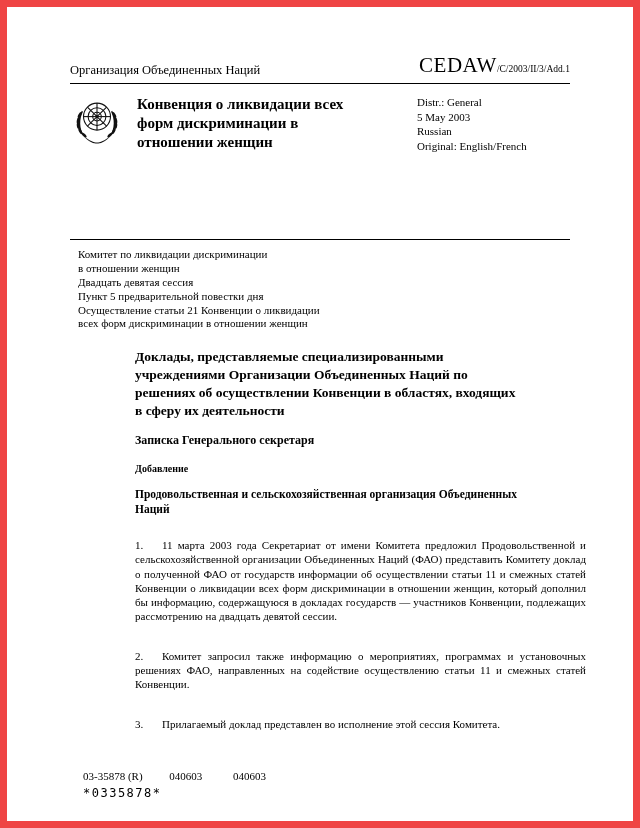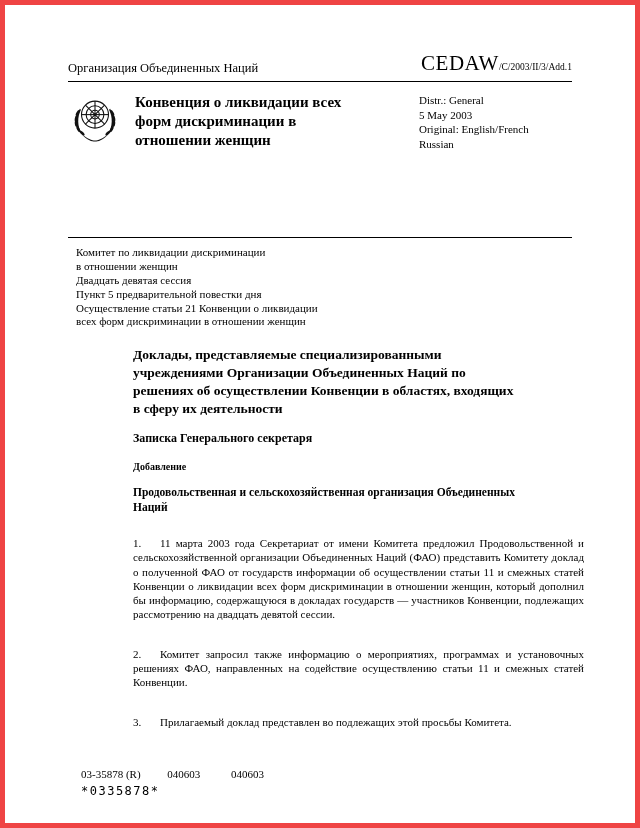--- a/index.html
+++ b/index.html
@@ -6,21 +6,21 @@
   html,body { background:#ffffff; }
   .page {
     position:relative;
     width:640px; height:828px;
     margin:0 auto;
     background:#fff;
     color:#000;
     font-family:"Liberation Serif","DejaVu Serif",serif;
     padding:46px 63px 0 63px;
     overflow:hidden;
-    border:5px solid #ef4444;
+    border:7px solid #ef4444;
   }
   
   .masthead-top {
     display:flex; justify-content:space-between; align-items:flex-end;
   }
   .org-name { font-size:12.5px; }
   .doc-symbol { font-size:21px; letter-spacing:0.5px; white-space:nowrap; }
   .doc-symbol-suffix { font-size:9.5px; letter-spacing:0; }
   .rule { border:none; border-top:1px solid #000; margin-top:5px; }
   .masthead-main { display:flex; margin-top:11px; }
@@ -103,22 +103,22 @@
           <ellipse cx="81" cy="67" rx="6" ry="2.4" transform="rotate(117 81 67)"></ellipse>
           <ellipse cx="74" cy="74" rx="6" ry="2.4" transform="rotate(137 74 74)"></ellipse>
           <path d="M26,76 C35,85 45,88 50,88 C55,88 65,85 74,76 L72,79 C64,87 56,90 50,90 C44,90 36,87 28,79 Z"></path>
         </g>
       </svg>
     </div>
     <div class="conv-title">Конвенция о ликвидации всех форм дискриминации в отношении женщин</div>
     <div class="distr-block">
       <div>Distr.: General</div>
       <div>5 May 2003</div>
+      <div>Russian</div>
       <div>Original: English/French</div>
-      <div>Russian</div>
     </div>
   </div>
 
   <hr class="rule2">
 
   <div class="committee">
     <div class="bold pre">Комитет по ликвидации дискриминации
 в отношении женщин</div>
     <div class="bold">Двадцать девятая сессия</div>
     <div class="bold">Пункт 5 предварительной повестки дня</div>
@@ -127,21 +127,21 @@
   </div>
 
   <div class="body-block">
     <div class="main-title">Доклады, представляемые специализированными учреждениями Организации Объединенных Наций по решениях об осуществлении Конвенции в областях, входящих в сферу их деятельности</div>
     <div class="subtitle">Записка Генерального секретаря</div>
     <div class="addendum">Добавление</div>
     <div class="section-title">Продовольственная и сельскохозяйственная организация Объединенных Наций</div>
 
     <p class="para"><span class="pnum">1.</span><span>11 марта 2003 года Секретариат от имени Комитета предложил Продовольственной и сельскохозяйственной организации Объединенных Наций (ФАО) представить Комитету доклад о полученной ФАО от государств информации об осуществлении статьи 11 и смежных статей Конвенции о ликвидации всех форм дискриминации в отношении женщин, который дополнил бы информацию, содержащуюся в докладах государств — участников Конвенции, подлежащих рассмотрению на двадцать девятой сессии.</span></p>
     <p class="para"><span class="pnum">2.</span><span>Комитет запросил также информацию о мероприятиях, программах и установочных решениях ФАО, направленных на содействие осуществлению статьи 11 и смежных статей Конвенции.</span></p>
-    <p class="para"><span class="pnum">3.</span><span>Прилагаемый доклад представлен во подлежащих этой просьбы Комитета.</span></p>
+    <p class="para"><span class="pnum">3.</span><span>Прилагаемый доклад представлен во исполнение этой сессия Комитета.</span></p>
   </div>
 
   <div class="footer">
     <div class="footer-line">
       <span class="docnum">03-35878 (R)</span>
       <span>040603</span>
       <span>040603</span>
     </div>
     <div class="barcode">*0335878*</div>
   </div>

